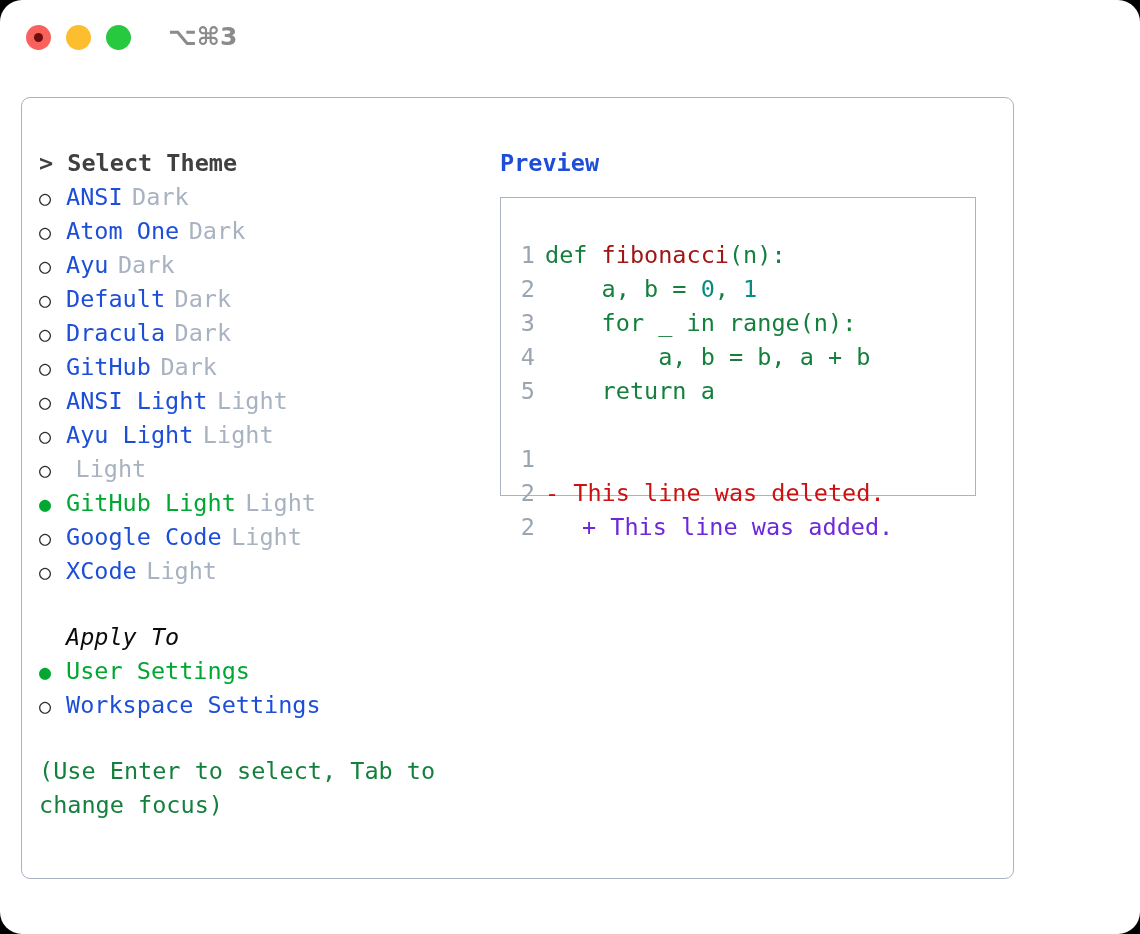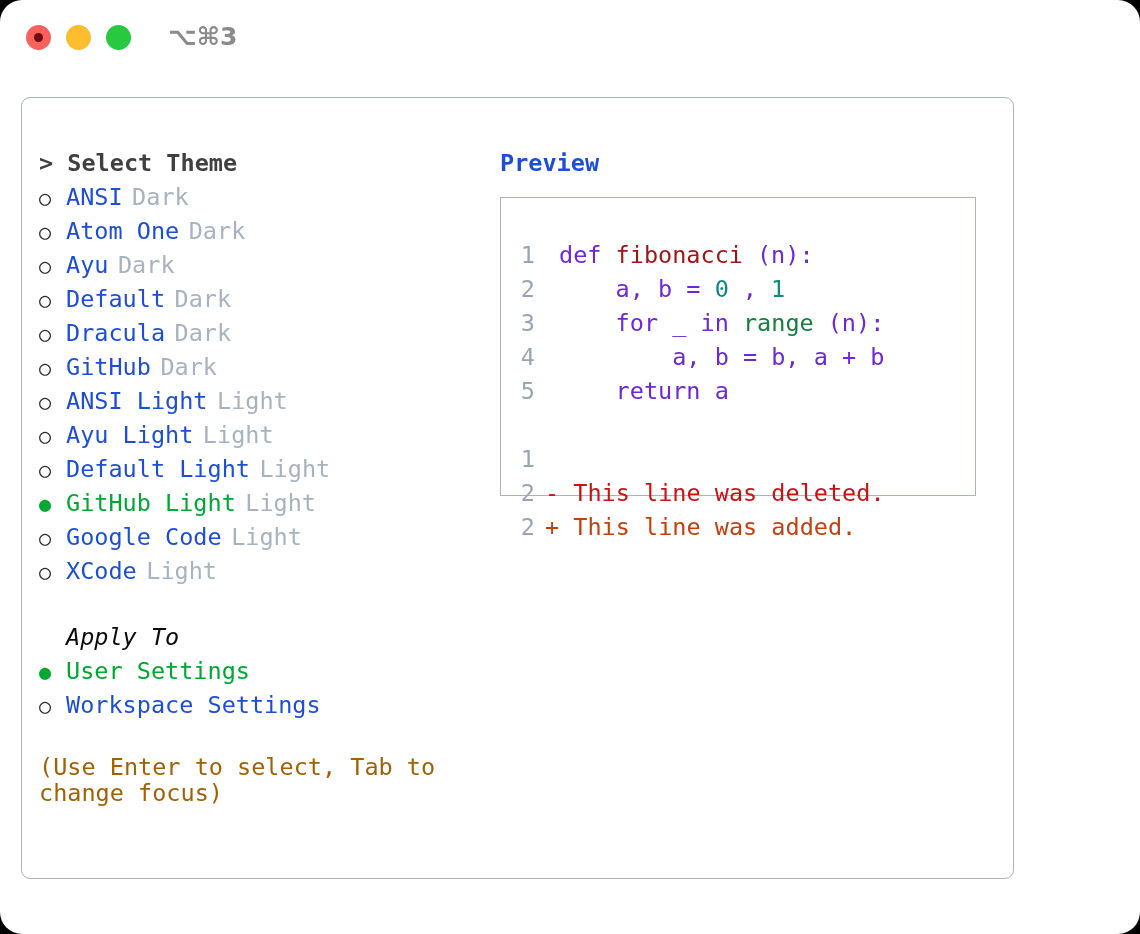--- a/index.html
+++ b/index.html
@@ -137,22 +137,22 @@
     color: #0b0b0b;
     line-height: 34px;
     padding-left: 27px;
     white-space: pre;
     font-style: italic;
   }
 
   .hint {
     margin-top: 32px;
     font-size: 23.5px;
-    color: #a16207;
-    line-height: 26px;
+    color: #15803d;
+    line-height: 34px;
     width: 410px;
     white-space: pre-wrap;
   }
 
   
   .right-col {
     position: absolute;
     left: 478px;
     top: 48px;
     width: 500px;
@@ -194,24 +194,24 @@
     color: #9aa5b4;
     padding-right: 10px;
     box-sizing: border-box;
   }
   .code-text { color: #2b2b2b; }
   .diff-gap { height: 34px; }
 
   .tok-fn    { color: #a01515; }
   .tok-num   { color: #0a8a82; }
   .tok-bi    { color: #15803d; }
-  .tok-plain { color: #6d28d9; margin-left: 14px; }
+  .tok-plain { color: #15803d; }
   .diff-ctx  { color: #8a8a8a; }
   .diff-del  { color: #cc1111; }
-  .diff-add  { color: #c2410c; }
+  .diff-add  { color: #6d28d9; margin-left: 37px; }
 </style>
 </head>
 <body>
 
 <div class="window">
 
   <div class="titlebar">
     <div class="dots">
       <span class="dot dot-red"></span>
       <span class="dot dot-yellow"></span>
@@ -228,21 +228,21 @@
 
         <div id="theme-list">
             <div class="opt-row"><span class="marker marker-off">○</span><span class="opt-label">ANSI</span><span class="opt-tag">Dark</span></div>
             <div class="opt-row"><span class="marker marker-off">○</span><span class="opt-label">Atom One</span><span class="opt-tag">Dark</span></div>
             <div class="opt-row"><span class="marker marker-off">○</span><span class="opt-label">Ayu</span><span class="opt-tag">Dark</span></div>
             <div class="opt-row"><span class="marker marker-off">○</span><span class="opt-label">Default</span><span class="opt-tag">Dark</span></div>
             <div class="opt-row"><span class="marker marker-off">○</span><span class="opt-label">Dracula</span><span class="opt-tag">Dark</span></div>
             <div class="opt-row"><span class="marker marker-off">○</span><span class="opt-label">GitHub</span><span class="opt-tag">Dark</span></div>
             <div class="opt-row"><span class="marker marker-off">○</span><span class="opt-label">ANSI Light</span><span class="opt-tag">Light</span></div>
             <div class="opt-row"><span class="marker marker-off">○</span><span class="opt-label">Ayu Light</span><span class="opt-tag">Light</span></div>
-            <div class="opt-row"><span class="marker marker-off">○</span><span class="opt-label">Default Light</span><span class="opt-tag">Light</span></div>
+            <div class="opt-row"><span class="marker marker-off">○</span><span class="opt-tag">Light</span></div>
             <div class="opt-row"><span class="marker marker-on">●</span><span class="opt-label selected">GitHub Light</span><span class="opt-tag">Light</span></div>
             <div class="opt-row"><span class="marker marker-off">○</span><span class="opt-label">Google Code</span><span class="opt-tag">Light</span></div>
             <div class="opt-row"><span class="marker marker-off">○</span><span class="opt-label">XCode</span><span class="opt-tag">Light</span></div>
           </div>
 
         <div class="apply-block">
           <div class="apply-title">Apply To</div>
           <div id="apply-list">
               <div class="opt-row"><span class="marker marker-on">●</span><span class="opt-label selected">User Settings</span></div>
               <div class="opt-row"><span class="marker marker-off">○</span><span class="opt-label">Workspace Settings</span></div>

